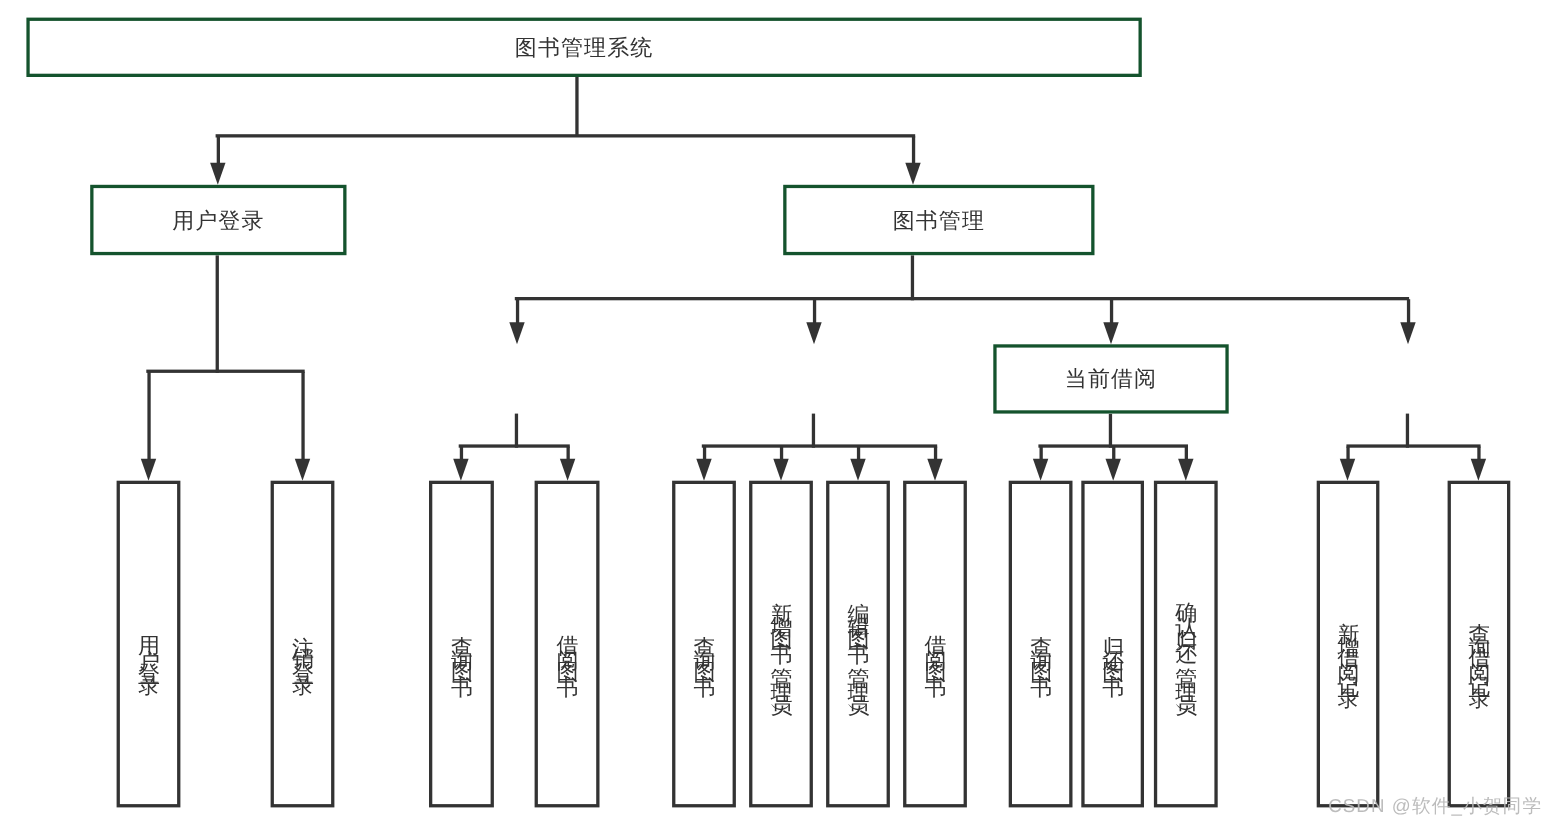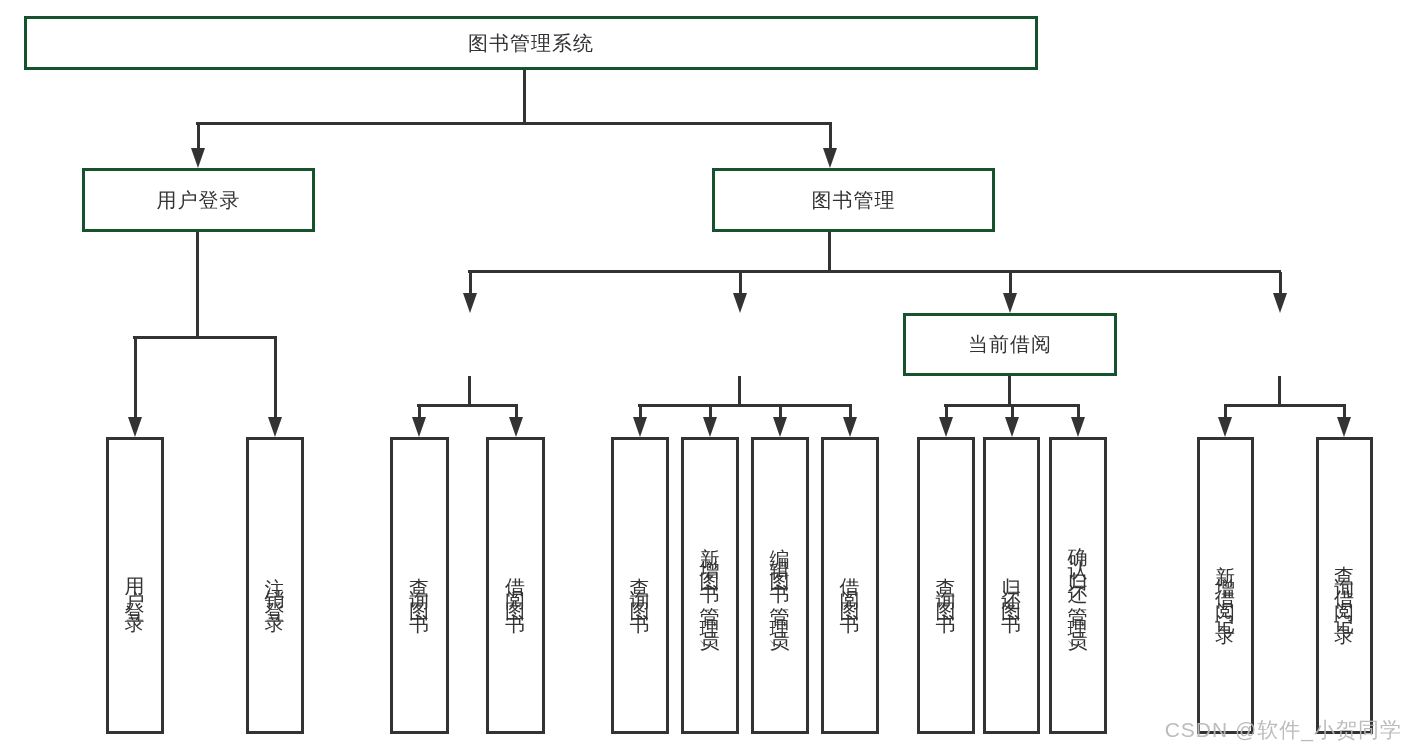--- a/index.html
+++ b/index.html
@@ -44,21 +44,21 @@
   .vline{width:3px;}
   .hline{height:3px;}
   
   .arrow{position:absolute;width:16px;z-index:1;}
   .arrow .stem{position:absolute;left:6.5px;top:0;width:3px;height:calc(100% - 14px);background:#333333;}
   .arrow .head{position:absolute;left:1px;bottom:0;width:0;height:0;
     border-left:7px solid transparent;border-right:7px solid transparent;
     border-top:20px solid #333333;}
   .watermark{
     position:absolute;right:3px;bottom:3px;
-    font-size:21px;color:rgba(184,184,184,0.95);
+    font-size:17px;color:rgba(184,184,184,0.95);
     letter-spacing:1px;z-index:5;
   }
 </style>
 </head>
 <body>
 
 <div id="canvas">
 
   <div class="hbox" style="left:24px;top:16px;width:1014px;height:54px;">
     <span>图书管理系统</span>

